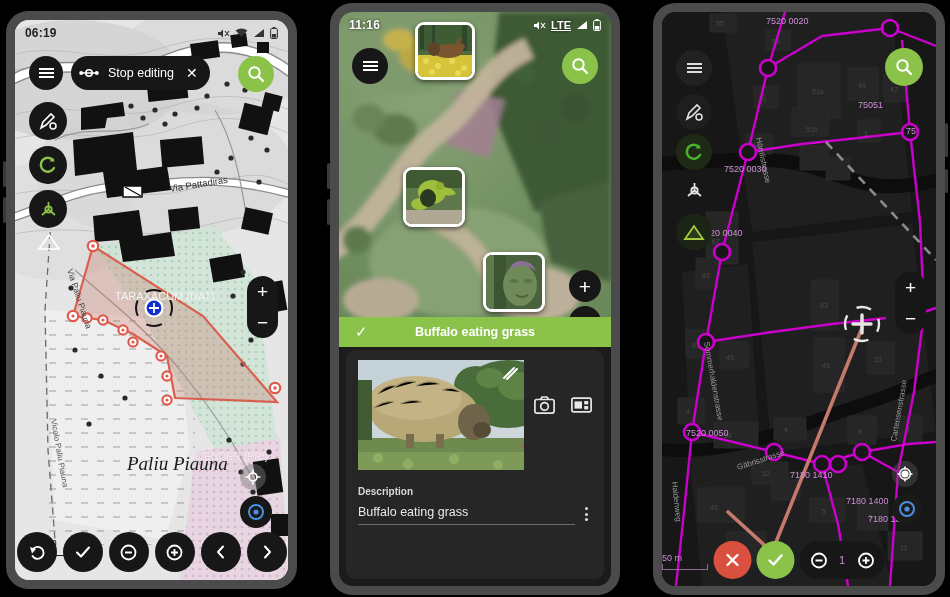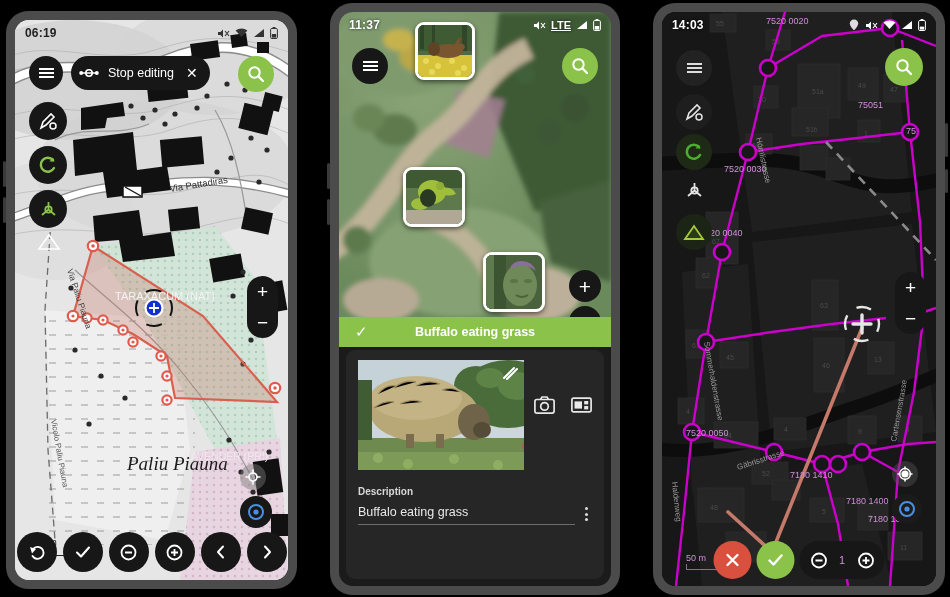--- a/index.html
+++ b/index.html
@@ -147,21 +147,21 @@
   .big-act { width: 38px; height: 38px; border-radius: 50%; display:flex;
              align-items:center; justify-content:center; color:#fff; font-size:17px; }
   .cnt-stack {
     background: #171717; border-radius: 19px; height: 38px; display: flex;
     align-items: center; padding: 0 4px; gap: 2px;
   }
   .cnt-stack .cb { width: 30px; height: 30px; border-radius: 50%; display:flex;
                    align-items:center; justify-content:center; color:#fff; font-size: 16px; }
   .cnt-stack .num { color: #cf8fd8; font-size: 11px; width: 13px; text-align:center; }
 
-  .scalebar3 { position: absolute; left: 24px; bottom: 16px; z-index: 25;
+  .scalebar3 { position: absolute; left: 0; bottom: 16px; z-index: 25;
                font-size: 9px; color: #cf8fd8; }
   .scalebar3 .bar { height: 6px; border: 1px solid #8a6d90; border-top: none; width: 46px; margin-top: 1px; }
 </style>
 </head>
 <body>
 
 <div class="stage">
 
 <div class="phone" id="phone1">
   <div class="btn-bump" style="left:-3px; top:150px; width:3px; height:26px;"></div>
@@ -563,21 +563,21 @@
       </div>
 
       
       <div class="circ dark-circ" style="right:10px; top:258px; width:32px; height:32px;">
         <span style="color:#fff;font-size:21px;line-height:1;">+</span>
       </div>
       <div class="circ dark-circ" style="right:10px; top:294px; width:32px; height:32px;"></div>
     </div>
 
     <div class="statusbar">
-      <div class="st-time light-txt">11:37</div>
+      <div class="st-time light-txt">11:16</div>
       <div class="st-icons light-txt">
         <svg width="13" height="11" viewBox="0 0 13 11">
               <path d="M1 4h2.5L6 1.5v8L3.5 7H1z" fill="#fff"></path>
               <path d="M8 3l4 5M12 3l-4 5" stroke="#fff" stroke-width="1.1"></path>
             </svg>
         <span class="st-lte">LTE</span>
         <svg width="12" height="10" viewBox="0 0 12 10">
               <path d="M11 1 L11 9 L1 9 Z" fill="#fff"></path>
             </svg>
         <svg width="8" height="12" viewBox="0 0 8 12">
@@ -829,43 +829,20 @@
         <g class="street-lbl">
           <text x="94" y="126" transform="rotate(78 94 126)">Hörnlistrasse</text>
           <text x="42" y="330" transform="rotate(80 42 330)">Sommerhaldenstrasse</text>
           <text x="76" y="458" transform="rotate(-18 76 458)">Gäbrisstrasse</text>
           <text x="234" y="430" transform="rotate(-80 234 430)">Cartensenstrasse</text>
           <text x="10" y="470" transform="rotate(84 10 470)">Haldenweg</text>
         </g>
       </svg>
     </div>
 
-    <div class="statusbar">
-      <div class="st-time light-txt">14:03</div>
-      <div class="st-icons">
-        <svg width="12" height="12" viewBox="0 0 12 12">
-              <path d="M6 0.6 C3.4 .6 1.8 2.6 1.8 4.6 C1.8 7.4 6 11.4 6 11.4 S10.2 7.4 10.2 4.6 C10.2 2.6 8.6 .6 6 .6 Z" fill="#ddd"></path>
-            </svg>
-        <svg width="13" height="11" viewBox="0 0 13 11">
-              <path d="M1 4h2.5L6 1.5v8L3.5 7H1z" fill="#fff"></path>
-              <path d="M8 3l4 5M12 3l-4 5" stroke="#fff" stroke-width="1.1"></path>
-            </svg>
-        <svg width="13" height="10" viewBox="0 0 13 10">
-              <path d="M6.5 9 L0.6 2.6 A9 9 0 0 1 12.4 2.6 Z" fill="#fff"></path>
-            </svg>
-        <svg width="12" height="10" viewBox="0 0 12 10">
-              <path d="M11 1 L11 9 L1 9 Z" fill="#fff"></path>
-            </svg>
-        <svg width="8" height="12" viewBox="0 0 8 12">
-              <rect x="0.6" y="1.5" width="6.8" height="10" rx="1.2" stroke="#fff" fill="none"></rect>
-              <rect x="2.6" y="0" width="2.8" height="1.6" fill="#fff"></rect>
-              <rect x="1.8" y="7.6" width="4.4" height="3" fill="#fff"></rect>
-            </svg>
-      </div>
-    </div>
 
     <div class="circ" style="background:#222;left:14px; top:38px; width:36px; height:36px;">
       <div>
         <span style="display:block;width:15px;height:2px;background:#ddd;margin:2.2px 0;"></span>
         <span style="display:block;width:15px;height:2px;background:#ddd;margin:2.2px 0;"></span>
         <span style="display:block;width:15px;height:2px;background:#ddd;margin:2.2px 0;"></span>
       </div>
     </div>
     <div class="circ green-circ" style="right:13px; top:36px; width:38px; height:38px;">
       <svg width="18" height="18" viewBox="0 0 18 18">

